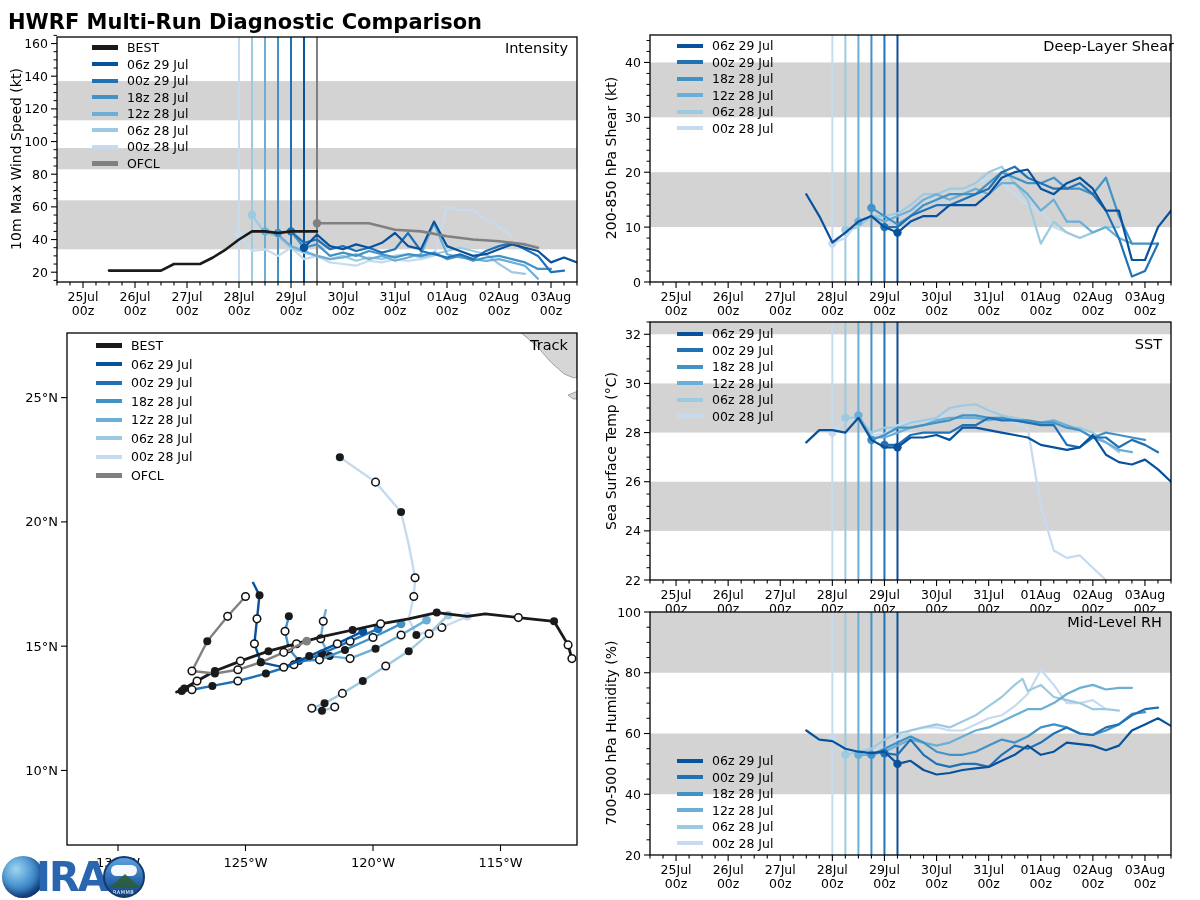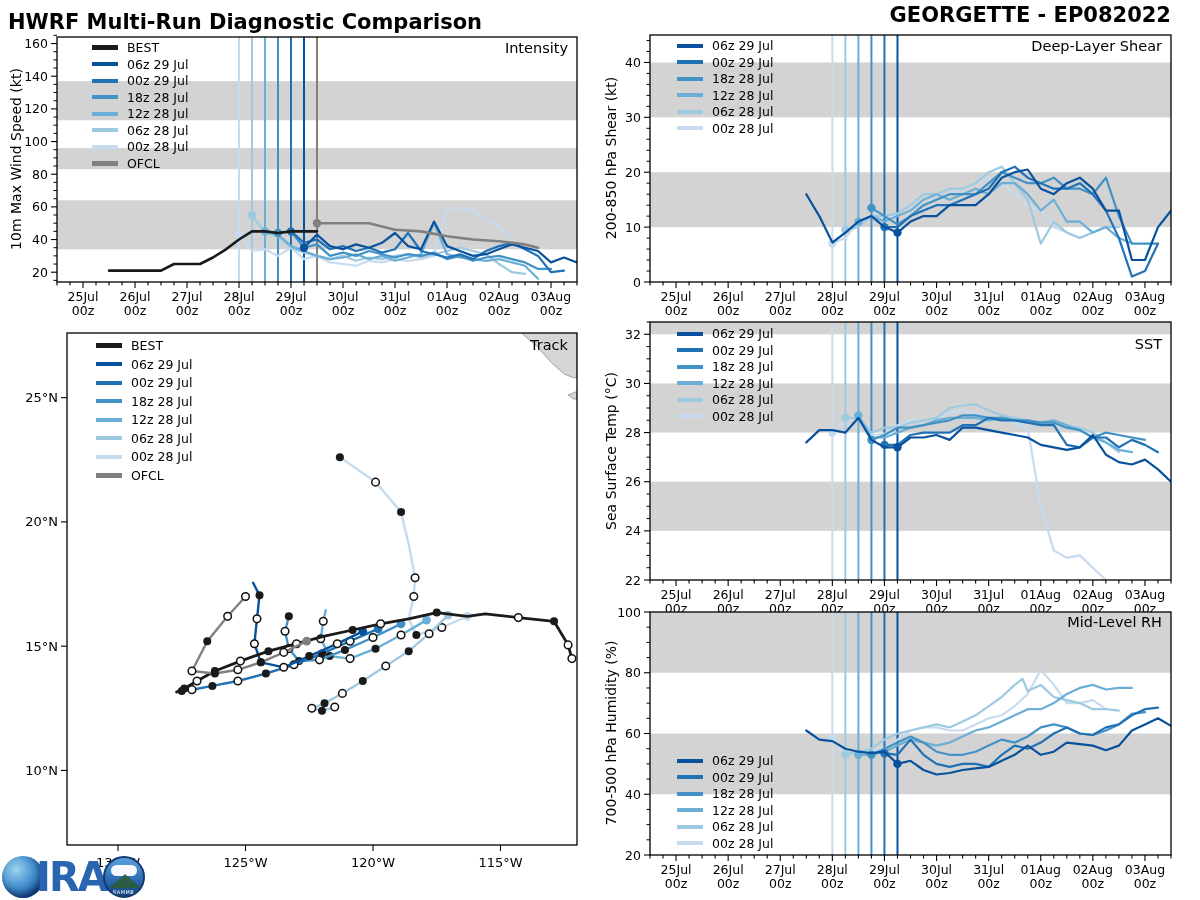--- a/index.html
+++ b/index.html
@@ -617,29 +617,28 @@
         <line x1="61" x2="67" y1="646.1650485436893" y2="646.1650485436893" stroke="#000" stroke-width="1.1"></line>
         <text x="58" y="650.6650485436893" text-anchor="end" font-size="13" fill="#000">15°N</text>
         <line x1="61" x2="67" y1="521.8932038834952" y2="521.8932038834952" stroke="#000" stroke-width="1.1"></line>
         <text x="58" y="526.3932038834952" text-anchor="end" font-size="13" fill="#000">20°N</text>
         <line x1="61" x2="67" y1="397.621359223301" y2="397.621359223301" stroke="#000" stroke-width="1.1"></line>
         <text x="58" y="402.121359223301" text-anchor="end" font-size="13" fill="#000">25°N</text>
       </g>
     </svg>
 
   <div class="title" id="title-left">HWRF Multi-Run Diagnostic Comparison</div>
-  <div class="title" id="title-right">GEORGETTE - EP082022</div>
 
   <div class="ylab" style="left:-133px;top:150px;">10m Max Wind Speed (kt)</div>
   <div class="ylab" style="left:462px;top:149px;">200-850 hPa Shear (kt)</div>
   <div class="ylab" style="left:462px;top:442px;">Sea Surface Temp (°C)</div>
   <div class="ylab" style="left:462px;top:724px;">700-500 hPa Humidity (%)</div>
 
   <div class="corner-label" style="right:632px;top:40px;">Intensity</div>
-  <div class="corner-label" style="right:38px;top:38px;">Deep-Layer Shear</div>
+  <div class="corner-label" style="right:26px;top:38px;">Deep-Layer Shear</div>
   <div class="corner-label" style="right:38px;top:324px;margin-top:12px;">SST</div>
   <div class="corner-label" style="right:38px;top:614px;text-align:center;">Mid-Level RH</div>
   <div class="corner-label" style="right:632px;top:337px;">Track</div>
 
   <div class="legend" id="legend-intensity" style="left:92px;top:41px;">
       <div class="legend-item">
         <span class="legend-swatch" style="background: rgb(26, 26, 26); height: 5px;"></span>
         <span>BEST</span>
       </div>
       <div class="legend-item">

